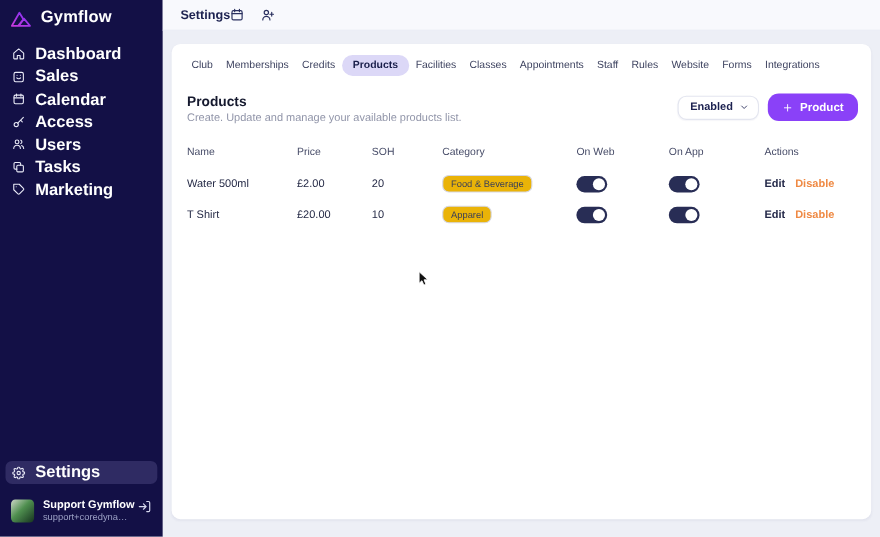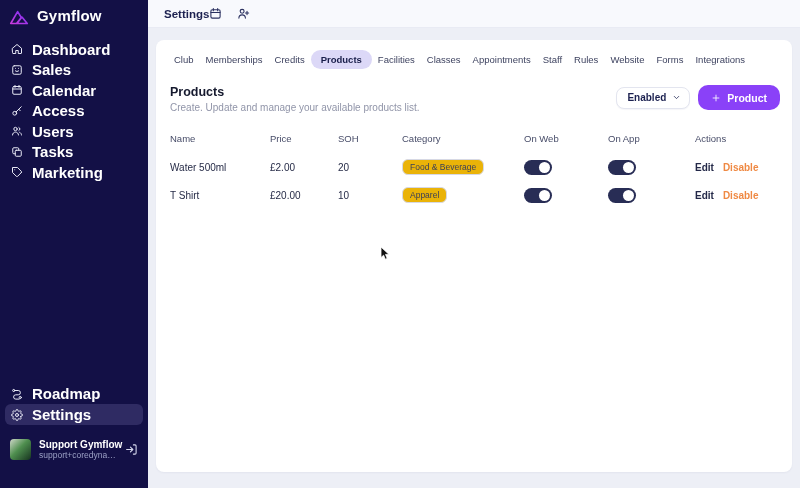--- a/index.html
+++ b/index.html
@@ -16,21 +16,21 @@
   .logo-mark svg { width:100%; height:100%; }
   .logo-text { font-size:15px; font-weight:800; letter-spacing:.2px; }
   .nav { margin-top:4px; }
   .nav-item { display:flex; align-items:center; gap:9px; height:20.5px; padding:0 8px 0 11px;
               font-size:15px; font-weight:600; color:#fff; cursor:pointer; white-space:nowrap; }
   .nav-item .icon { width:12px; height:12px; display:inline-flex; color:#e8e9f6; flex:0 0 12px; }
   .nav-item .chev { margin-left:auto; width:10px; height:10px; flex:0 0 10px; }
   .nav-bottom { margin-top:auto; padding-bottom:4px; }
   .nav-bottom .nav-item { height:21px; margin:0 5px; padding:0 6px; border-radius:6px; }
   .nav-bottom .nav-item.active { background:var(--sidebar-active-bg,#2f2b63); }
-  .profile { display:flex; align-items:center; gap:8px; padding:10px 10px 28px 10px; }
+  .profile { display:flex; align-items:flex-start; gap:8px; padding:10px 10px 13px 10px; }
   .avatar { width:21px; height:21px; border-radius:4px; flex:0 0 21px;
             background:linear-gradient(135deg,#cfd8c9 0%,#4f8f4f 45%,#16331f 100%); }
   .profile-text { display:flex; flex-direction:column; min-width:0; }
   .profile-name { font-size:10px; font-weight:700; color:#fff; white-space:nowrap; }
   .profile-email { font-size:8.5px; color:#9ba0c4; white-space:nowrap; overflow:hidden;
                    text-overflow:ellipsis; max-width:84px; }
   .logout { width:13px; height:13px; color:#d7d9ee; margin-left:auto; flex:0 0 13px; }
 
   
   .main { flex:1; display:flex; flex-direction:column; background:var(--content-bg,#edeff6); min-width:0; }
@@ -174,30 +174,20 @@
             <svg viewBox="0 0 24 24">
               <path d="M20.6 13.3l-7.3 7.3a1.8 1.8 0 0 1-2.6 0L3 13V3h10l7.6 7.7a1.8 1.8 0 0 1 0 2.6z"></path>
               <path d="M7.5 7.5h.01"></path>
             </svg>
           </span>
           <span class="nav-label">Marketing</span>
 
      </div>
       </nav>
     <div class="nav nav-bottom">
-        <div class="nav-item">
-       <span class="icon ">
-            <svg viewBox="0 0 24 24">
-              <circle cx="5.5" cy="5" r="2.2"></circle>
-              <circle cx="18.5" cy="19" r="2.2"></circle>
-              <path d="M7.7 5h6.8a4.3 4.3 0 0 1 0 8.6H9.5a4.3 4.3 0 0 0 0 8.6h6.8" fill="none"></path>
-            </svg>
-          </span>
-          <span class="nav-label">Roadmap</span>
-     </div>
         <div class="nav-item active">
        <span class="icon ">
             <svg viewBox="0 0 24 24">
               <circle cx="12" cy="12" r="3"></circle>
               <path d="M19.4 15a1.65 1.65 0 0 0 .33 1.82l.06.06a2 2 0 0 1 0 2.83 2 2 0 0 1-2.83 0l-.06-.06a1.65 1.65 0 0 0-1.82-.33 1.65 1.65 0 0 0-1 1.51V21a2 2 0 0 1-2 2 2 2 0 0 1-2-2v-.09a1.65 1.65 0 0 0-1.08-1.51 1.65 1.65 0 0 0-1.82.33l-.06.06a2 2 0 0 1-2.83 0 2 2 0 0 1 0-2.83l.06-.06a1.65 1.65 0 0 0 .33-1.82 1.65 1.65 0 0 0-1.51-1H3a2 2 0 0 1-2-2 2 2 0 0 1 2-2h.09a1.65 1.65 0 0 0 1.51-1.08 1.65 1.65 0 0 0-.33-1.82l-.06-.06a2 2 0 0 1 0-2.83 2 2 0 0 1 2.83 0l.06.06a1.65 1.65 0 0 0 1.82.33H9a1.65 1.65 0 0 0 1-1.51V3a2 2 0 0 1 2-2 2 2 0 0 1 2 2v.09a1.65 1.65 0 0 0 1 1.51 1.65 1.65 0 0 0 1.82-.33l.06-.06a2 2 0 0 1 2.83 0 2 2 0 0 1 0 2.83l-.06.06a1.65 1.65 0 0 0-.33 1.82V9a1.65 1.65 0 0 0 1.51 1H21a2 2 0 0 1 2 2 2 2 0 0 1-2 2h-.09a1.65 1.65 0 0 0-1.51 1z"></path>
             </svg>
           </span>
           <span class="nav-label">Settings</span>
      </div>
       </div>

